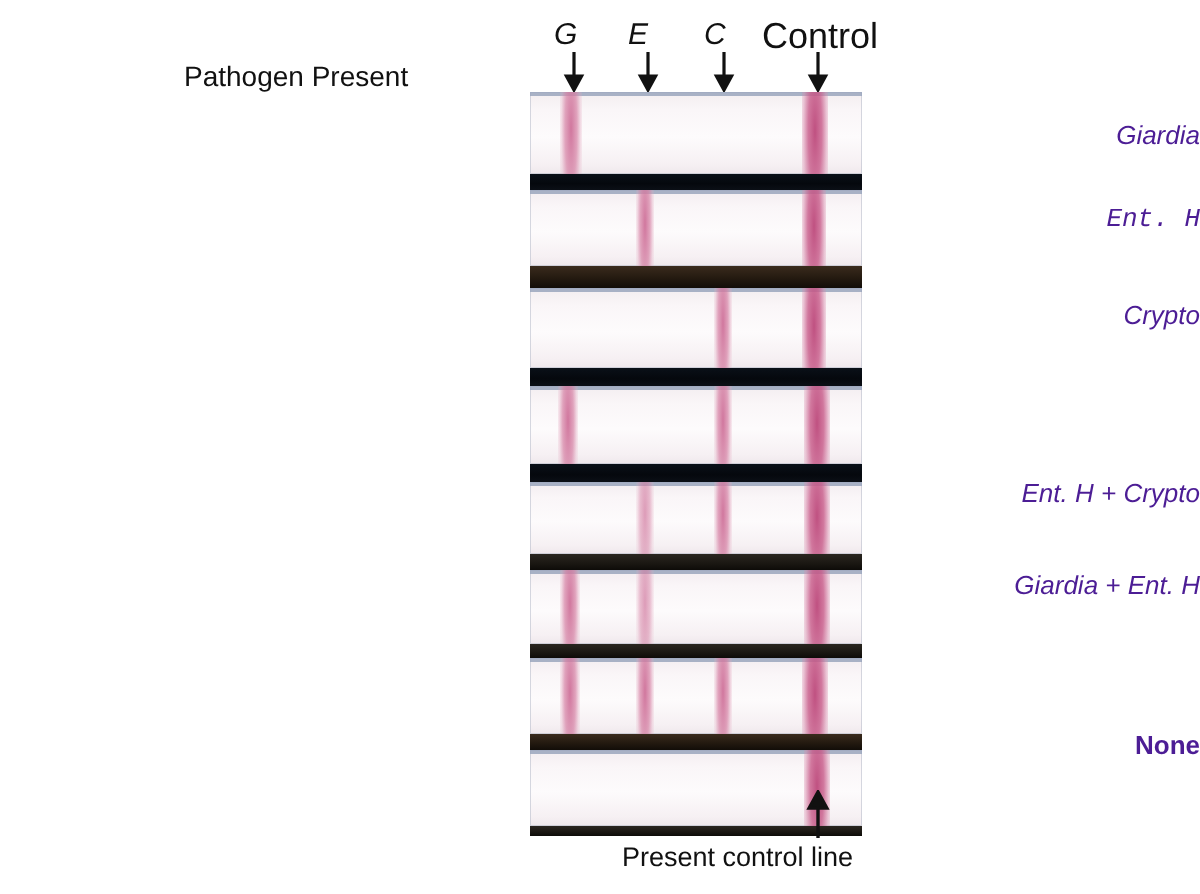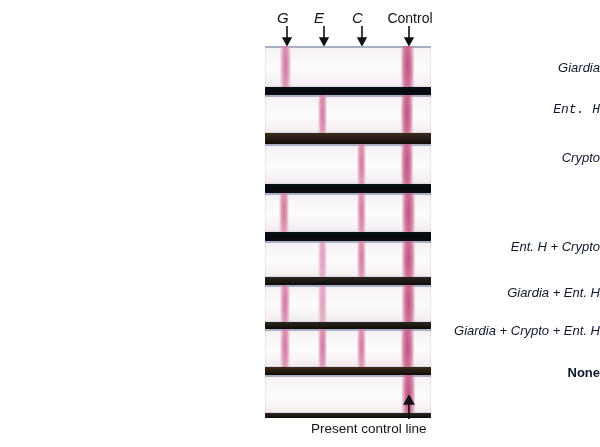--- a/index.html
+++ b/index.html
@@ -31,39 +31,39 @@
     line-height: 15px;
     white-space: nowrap;
     color: #111;
   }
   .col-head .glabel {
     font-style: italic;
     font-size: 15px;
   }
   .col-head .plainlabel {
     font-style: normal;
-    font-size: 14px;
+    font-size: 18px;
   }
   .col-arrow {
     position: absolute;
     width: 12px;
     height: 20px;
   }
   .col-arrow svg { display:block; }
 
   
   .row-label {
     position: absolute;
     right: 0;
     text-align: right;
     font-size: 13px;
     font-style: italic;
     line-height: 14px;
     white-space: nowrap;
-    color: #0f172a;
+    color: #4c1d95;
   }
   .row-label.upright { font-style: normal; font-weight: bold; }
 
   .header-label {
     position: absolute;
     font-size: 14px;
     font-style: normal;
     line-height: 15px;
     white-space: nowrap;
     color: #111;
@@ -141,20 +141,21 @@
     font-size: 13.5px;
     white-space: nowrap;
     color: #111;
   }
 </style>
 </head>
 <body>
 
 <div id="figure">
 
+  <div class="header-label" style="left:92px; top:31px;">Pathogen Present</div>
 
   <div class="col-head" style="left:277px; top:10px;">
     <span class="glabel">G</span>
   </div>
   <div class="col-head" style="left:314px; top:10px;">
     <span class="glabel">E</span>
   </div>
   <div class="col-head" style="left:352px; top:10px;">
     <span class="glabel">C</span>
   </div>
@@ -181,21 +182,20 @@
     <svg width="12" height="20" viewBox="0 0 12 20">
       <path d="M6 0 L6 13 M6 19 L2.2 12 L9.8 12 Z" stroke="#111" stroke-width="1.6" fill="#111"></path>
     </svg>
   </div>
 
   <div class="row-label" style="top:61px;  width:258px;">Giardia</div>
   <div class="row-label" style="top:103px; width:258px;font-family:Liberation Mono, monospace;">Ent. H</div>
   <div class="row-label" style="top:151px; width:258px;">Crypto</div>
   <div class="row-label" style="top:286px; width:258px;">Giardia + Ent. H</div>
   <div class="row-label" style="top:240px; width:258px;">Ent. H + Crypto</div>
-  <div class="row-label" style="top:324px; width:258px;">Giardia + Crypto + Ent. H</div>
   <div class="row-label upright" style="top:366px; width:258px;">None</div>
 
   <div id="strip-stack">
 
     <div class="strip" style="top:0px; height:41px;">
       <div class="strip-top-edge"></div>
       <div class="band test" style="left:15px; width:11px;"></div>
       <div class="band control" style="left:136px; width:13px;"></div>
     </div>
     <div class="gap blueblack" style="top:41px; height:8px;"></div>

